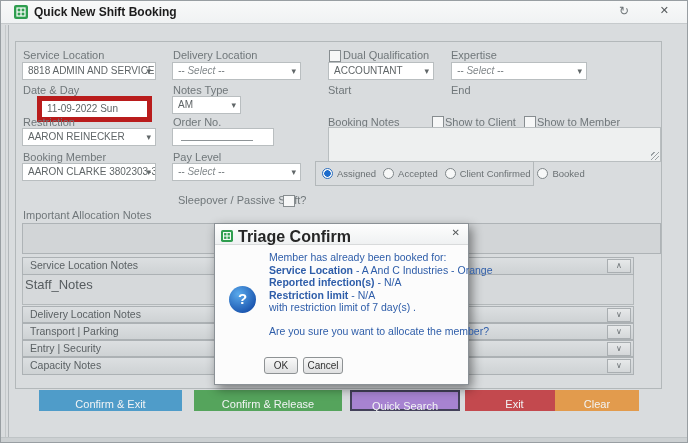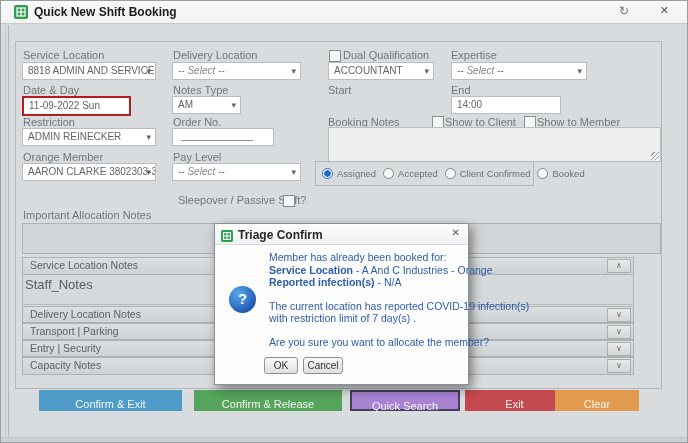--- a/index.html
+++ b/index.html
@@ -15,21 +15,21 @@
   
   .edge-left{position:absolute;left:4px;top:24px;bottom:4px;width:2px;border-left:1px solid #c4c8ca;border-right:1px solid #b2b7ba;}
   .edge-bottom{position:absolute;left:0;bottom:0;width:100%;height:4px;background:#ccd0d2;border-top:1px solid #bfc4c6;}
   
   .groupbox{position:absolute;left:14px;top:40px;width:645px;height:346px;border:1px solid #b3b8ba;}
   
   .lbl{position:absolute;font-size:11px;color:#70777a;white-space:nowrap;}
   .ctl{position:absolute;height:16px;background:#ffffff;border:1px solid #b9bec0;font-size:10px;color:#5f6567;line-height:16px;padding-left:5px;white-space:nowrap;overflow:hidden;box-sizing:content-box;}
   .sel .arrow{position:absolute;right:4px;top:0;font-size:9px;color:#606668;line-height:16px;}
   .muted{font-style:italic;color:#82888b;}
-  .focusfield{border:2px solid #b91c1c;}
+  .focusfield{border:5px solid #b91c1c;margin-left:15px;}
   .chk{position:absolute;width:10px;height:10px;background:#f6f7f7;border:1px solid #878d90;}
   .ta{position:absolute;background:#eef0f0;border:1px solid #b9bec0;}
   .grip{position:absolute;right:1px;bottom:1px;width:8px;height:8px;background:repeating-linear-gradient(135deg,transparent 0 2px,#9aa0a3 2px 3px);}
   .uline{position:absolute;left:8px;bottom:4px;width:72px;border-bottom:1px solid #8e9497;}
   
   .radiobox{position:absolute;left:314px;top:160px;width:219px;height:25px;border:1px solid #b3b8ba;display:flex;align-items:center;padding-left:6px;gap:4px;box-sizing:border-box;}
   .radio{width:9px;height:9px;border:1px solid #7f8689;border-radius:50%;background:#f7f8f8;display:inline-block;flex:none;}
   .radio.on{background:radial-gradient(circle at 50% 50%, #1d6ccc 0 3px, #f7f8f8 3.5px);border-color:#2e6fbe;}
   .rlbl{font-size:9.5px;color:#6a7073;margin-right:3px;white-space:nowrap;}
   
@@ -40,21 +40,21 @@
   .acc-btn{position:absolute;right:2px;top:1px;width:22px;height:12px;border:1px solid #a9aeb1;background:linear-gradient(#e7e9ea,#d4d7d9);font-size:8px;color:#6a7073;text-align:center;line-height:11px;}
   .acc-c{position:absolute;left:21px;width:610px;background:#d6d9db;border:1px solid #b4b9bb;border-top:none;font-size:13px;color:#565c5f;}
   .acc-c span{position:absolute;left:2px;top:2px;}
   
   .action{position:absolute;top:389px;height:21px;border:none;color:#f2f4f5;font-size:11px;font-family:"Liberation Sans",sans-serif;padding:8px;}
   .action.focused{border:2px solid #43415a;}
   
   .dlg{position:absolute;left:213px;top:222px;width:253px;height:160px;background:#fcfcfc;border:1px solid #8b9196;box-shadow:3px 4px 10px rgba(0,0,0,0.45);}
   .dlg-titlebar{position:absolute;left:0;top:0;width:100%;height:20px;background:linear-gradient(#fefefe,#eff1f2);border-bottom:1px solid #d8dadb;}
   .dlg-icon{position:absolute;left:6px;top:4px;width:12px;height:12px;}
-  .dlg-title{position:absolute;left:23px;top:4px;font-size:12px;font-weight:bold;color:#262626;}
+  .dlg-title{position:absolute;left:23px;top:4px;font-size:16px;font-weight:bold;color:#262626;}
   .dlg-close{position:absolute;right:8px;top:3px;font-size:10px;color:#55595b;}
   .qicon{position:absolute;left:14px;top:62px;width:27px;height:27px;border-radius:50%;background:radial-gradient(circle at 35% 30%,#5aaaec,#1c57b0 75%);color:#fff;font-size:15px;font-weight:bold;text-align:center;line-height:26px;}
   .dlg-text{position:absolute;left:54px;top:27px;width:192px;font-size:10.5px;line-height:12.5px;}
   .dl{white-space:nowrap;}
   .dl.gap{margin-top:11px;}
   .dlg-btn{position:absolute;top:133px;height:17px;background:linear-gradient(#f9f9f9,#dfe0e1);border:1px solid #8e9294;border-radius:3px;font-size:10px;color:#333;font-family:"Liberation Sans",sans-serif;padding:0;}
   .ok{left:49px;width:34px;}
   .cancel{left:88px;width:40px;}
 </style>
 </head>
@@ -109,44 +109,41 @@
   <span class="lbl" style="left:327px;top:83px;">Start</span>
   <span class="lbl" style="left:450px;top:83px;">End</span>
 
   <div class="ctl focusfield" style="left:21px;top:95px;width:100px;">
     <span>11-09-2022 Sun</span>
   </div>
   <div class="ctl sel" style="left:171px;top:95px;width:62px;">
     <span>AM</span>
     <span class="arrow">▾</span>
   </div>
-  <div class="ctl" style="left:450px;top:95px;width:103px;">
-    <span>14:00</span>
-  </div>
 
   <span class="lbl" style="left:22px;top:115px;">Restriction</span>
   <span class="lbl" style="left:172px;top:115px;">Order No.</span>
   <span class="lbl" style="left:327px;top:115px;">Booking Notes</span>
   <span class="chk" style="left:431px;top:115px;"></span>
   <span class="lbl" style="left:444px;top:115px;">Show to Client</span>
   <span class="chk" style="left:523px;top:115px;"></span>
   <span class="lbl" style="left:536px;top:115px;">Show to Member</span>
 
   <div class="ctl sel" style="left:21px;top:127px;width:127px;">
-    <span>ADMIN REINECKER</span>
+    <span>AARON REINECKER</span>
     <span class="arrow">▾</span>
   </div>
   <div class="ctl" style="left:171px;top:127px;width:95px;">
     <span class="uline"></span>
   </div>
   <div class="ta" style="left:327px;top:126px;width:331px;height:33px;">
     <span class="grip"></span>
   </div>
 
-  <span class="lbl" style="left:22px;top:150px;">Orange Member</span>
+  <span class="lbl" style="left:22px;top:150px;">Booking Member</span>
   <span class="lbl" style="left:172px;top:150px;">Pay Level</span>
 
   <div class="ctl sel" style="left:21px;top:162px;width:127px;">
     <span>AARON CLARKE 3802303-3</span>
     <span class="arrow">▾</span>
   </div>
   <div class="ctl sel" style="left:171px;top:162px;width:122px;">
     <span class="muted">-- Select --</span>
     <span class="arrow">▾</span>
   </div>
@@ -209,21 +206,21 @@
           </svg>
       </span>
       <span class="dlg-title">Triage Confirm</span>
       <span class="dlg-close">✕</span>
     </div>
     <div class="qicon">?</div>
     <div class="dlg-text" style="color: rgb(46, 93, 169);">
       <div class="dl">Member has already been booked for:</div>
       <div class="dl"><b>Service Location</b> <span>- A And C Industries - Orange</span></div>
       <div class="dl"><b>Reported infection(s)</b> <span>- N/A</span></div>
-      <div class="dl gap">The current location has reported COVID-19 infection(s)</div>
+      <div class="dl"><b>Restriction limit</b> <span>- N/A</span></div>
       <div class="dl">with restriction limit of 7 day(s) .</div>
       <div class="dl gap">Are you sure you want to allocate the member?</div>
     </div>
     <button class="dlg-btn ok">OK</button>
     <button class="dlg-btn cancel">Cancel</button>
   </div>
 
 </div>
 
 </body></html>

